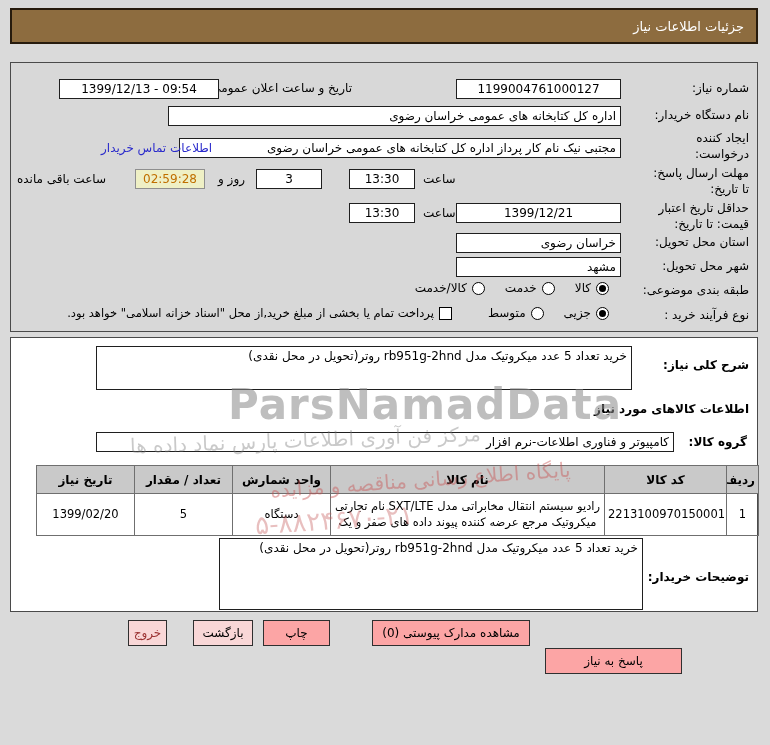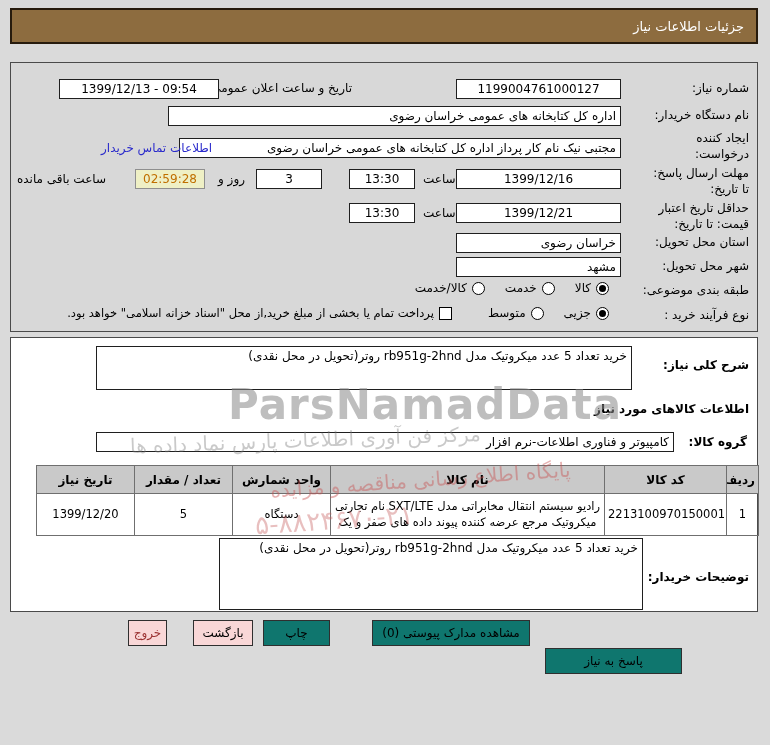--- a/index.html
+++ b/index.html
@@ -57,21 +57,21 @@
 
   
   #items-table { position:absolute; left:25px; top:127px; width:722px; border-collapse:collapse; table-layout:fixed; }
   #items-table th, #items-table td { border:1px solid #6f6f6f; padding:2px 3px; text-align:center; overflow:hidden;margin-left:6px; }
   #items-table th { background:#c9c9c9; font-weight:bold; height:28px; font-size:12px; }
   #items-table td { background:transparent; height:42px; font-size:11.5px; line-height:1.35; }
 
   
   .btn {
     position:absolute; top:620px; height:26px; border:1px solid #2f2f2f;
-    background:#0f766e; display:flex; align-items:center; justify-content:center;
+    background:#fca5a5; display:flex; align-items:center; justify-content:center;
     font-size:12px; cursor:pointer; white-space:nowrap; padding:0 6px;
   }
   .btn.pink { background:#f9d7d7; }
 
   
   .wm { position:absolute; pointer-events:none; }
   #wm-brand { left:228px; top:380px; font-size:42px; font-weight:bold; color:#8a8a8a; opacity:.55; letter-spacing:1px; direction:ltr; }
   #wm-digits { left:432px; top:190px; font-size:38px; font-weight:bold; color:#6f6f6f; opacity:.22; line-height:.95; direction:ltr; text-align:center; white-space:pre-line; }
   #wm-circle1 { left:330px; top:160px; width:180px; height:170px; border:3px solid #8a8a8a; border-radius:50%; opacity:.14; }
   #wm-circle2 { left:480px; top:185px; width:120px; height:130px; border:3px solid #8a8a8a; border-radius:50%; opacity:.12; }
@@ -112,23 +112,20 @@
     <div>درخواست:</div>
   </div>
   <div class="box" style="left:168px; top:75px; width:442px;">
     <span>مجتبی نیک نام کار پرداز اداره کل  کتابخانه های عمومی خراسان رضوی</span>
   </div>
   <a class="link lbl" style="left:90px; top:78px; right:auto;">اطلاعات تماس خریدار</a>
 
   <div class="lbl" style="right:8px; top:103px;">
     <div>مهلت ارسال پاسخ:</div>
     <div>تا تاریخ:</div>
-  </div>
-  <div class="box center" style="left:445px; top:106px; width:165px;">
-    <span class="ltr">1399/12/16</span>
   </div>
   <div class="lbl" style="left:412px; top:109px; right:auto;">ساعت</div>
   <div class="box center" style="left:338px; top:106px; width:66px;">
     <span class="ltr">13:30</span>
   </div>
   <div class="box center" style="left:245px; top:106px; width:66px;">
     <span class="ltr">3</span>
   </div>
   <div class="lbl" style="left:207px; top:109px; right:auto;">روز و</div>
   <div class="box center" id="countdown-box" style="left:85px; top:106px; width:70px;margin-left:39px;">
@@ -216,21 +213,21 @@
         <th>تاریخ نیاز</th>
       </tr>
     </thead>
     <tbody>
       <tr>
         <td>1</td>
         <td class="ltr">2213100970150001</td>
         <td>رادیو سیستم انتقال مخابراتی مدل SXT/LTE نام تجارتی میکروتیک مرجع عرضه کننده پیوند داده های صفر و یک</td>
         <td>دستگاه</td>
         <td>5</td>
-        <td class="ltr">1399/12/20</td>
+        <td class="ltr">1399/02/20</td>
       </tr>
     </tbody>
   </table>
 
   <div class="lbl b" style="right:8px; top:232px;">توضیحات خریدار:</div>
   <div class="box multiline" style="left:208px; top:200px; width:424px; height:72px;">
     <span>خرید تعداد 5 عدد میکروتیک مدل rb951g-2hnd روتر(تحویل در محل نقدی)</span>
   </div>
 </div>
 

